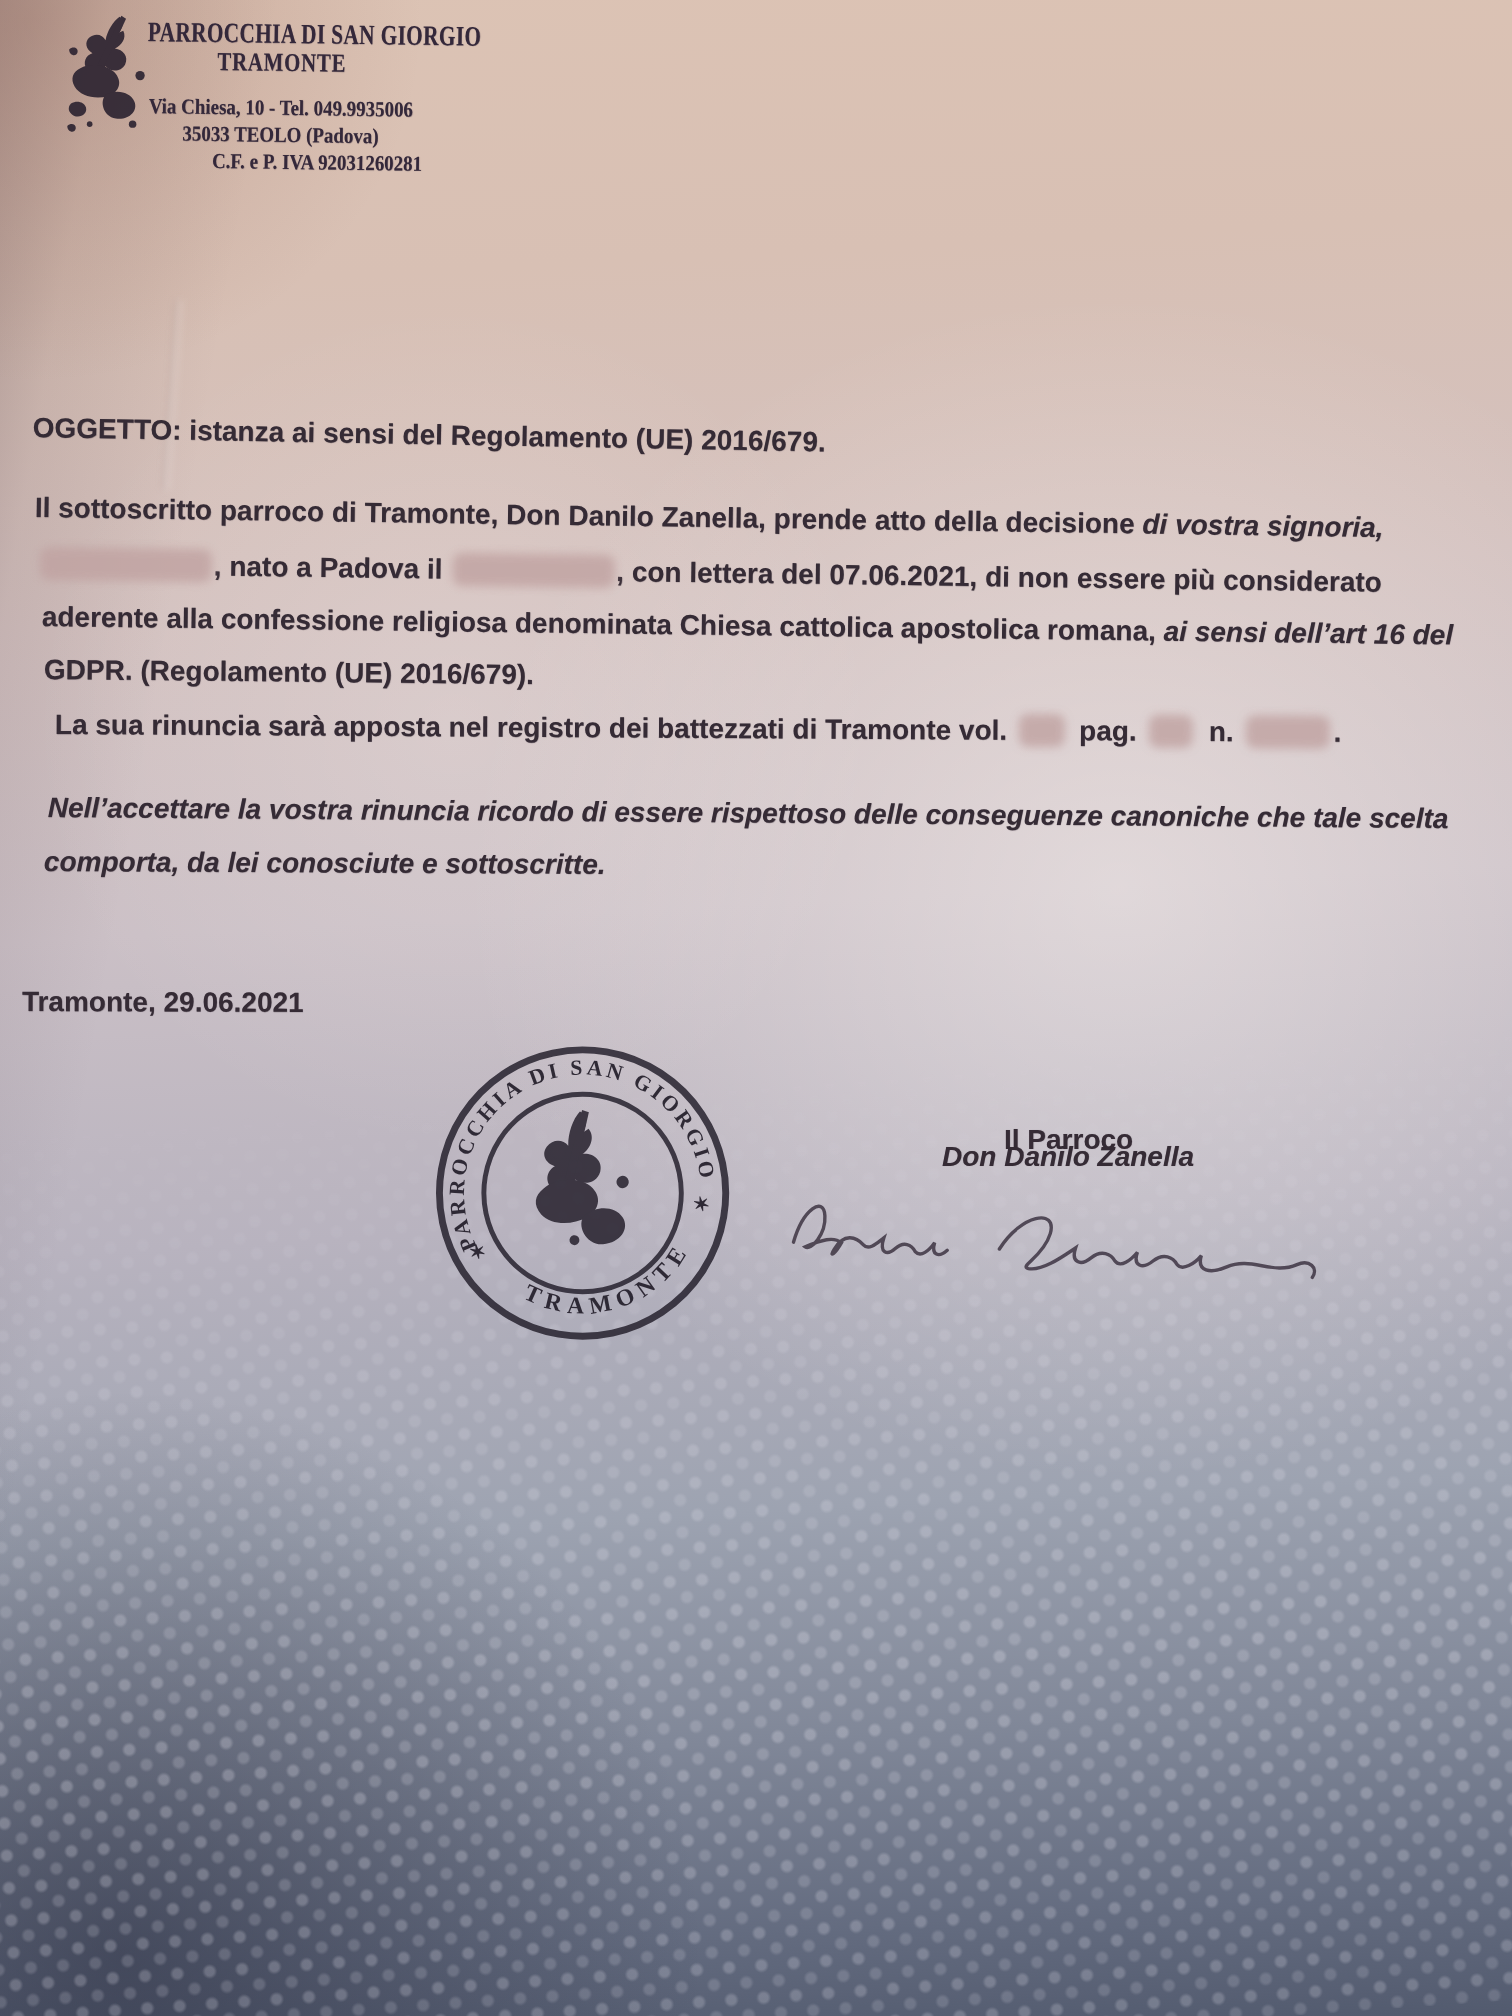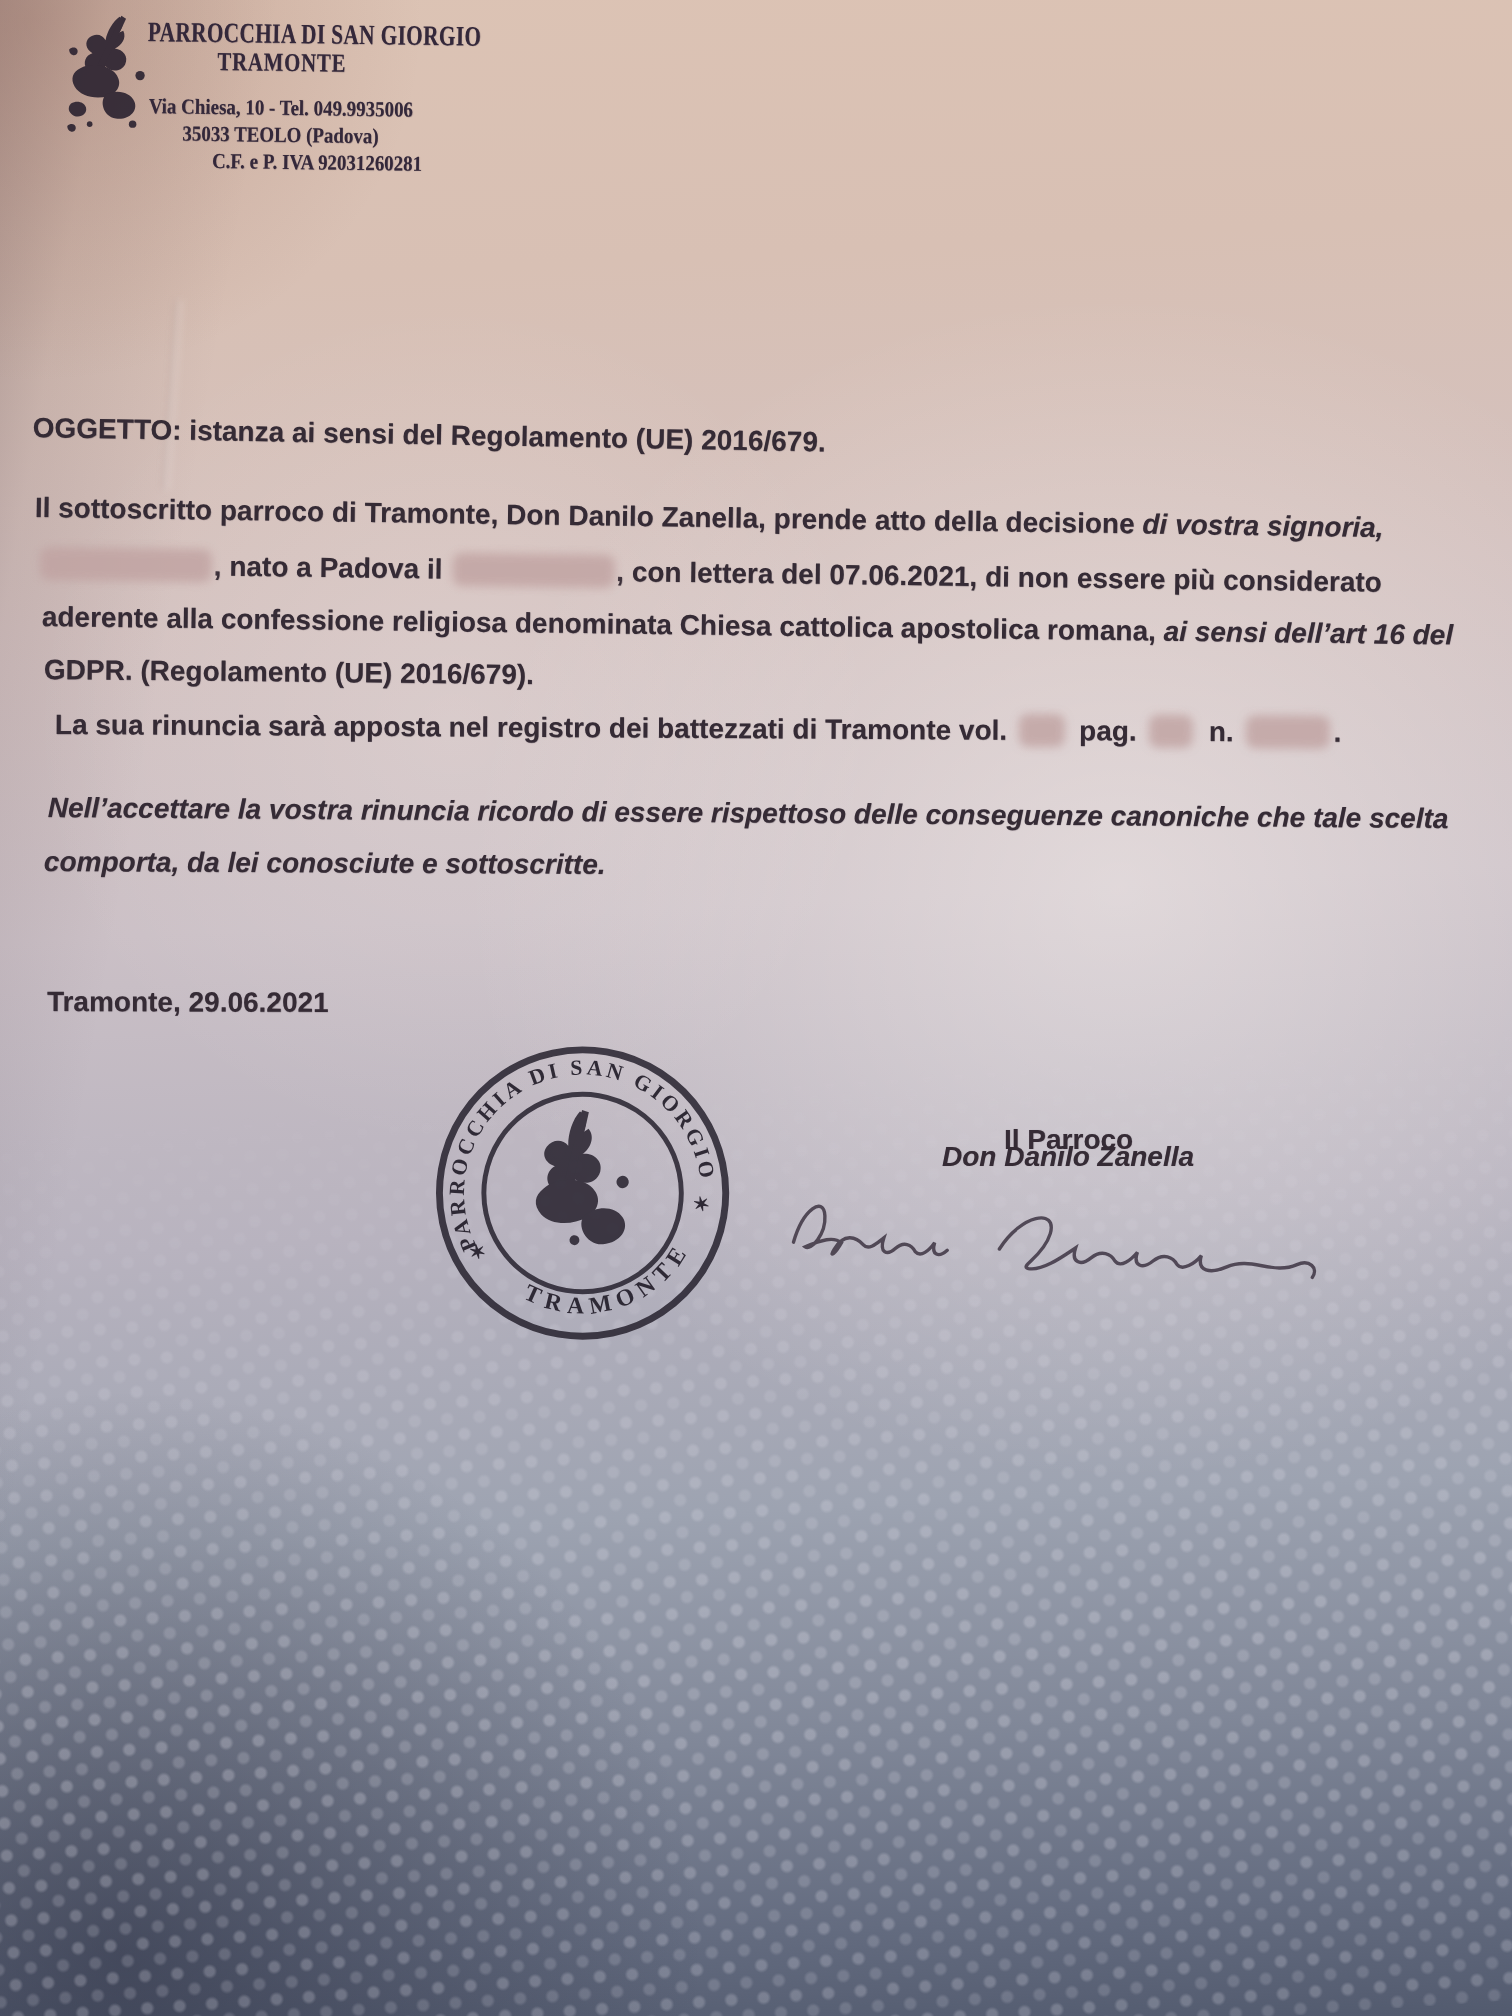--- a/index.html
+++ b/index.html
@@ -54,21 +54,21 @@
   .bodyline{font-size:28px;font-weight:700;transform-origin:left top;}
   .it{font-style:italic;}
   .subject{left:33px;top:412px;transform:rotate(1.05deg);}
   .p1l1{left:35px;top:492px;transform:rotate(0.85deg);}
   .p1l2{left:40px;top:547px;transform:rotate(0.8deg);}
   .p1l3{left:42px;top:601px;transform:rotate(0.75deg);}
   .p1l4{left:44px;top:654px;transform:rotate(0.6deg);}
   .p2{left:55px;top:708px;transform:rotate(0.35deg);}
   .p3l1{left:48px;top:792px;transform:rotate(0.45deg);font-style:italic;}
   .p3l2{left:44px;top:846px;transform:rotate(0.3deg);font-style:italic;}
-  .dateline{left:47px;top:986px;transform:rotate(0.2deg);}
+  .dateline{left:22px;top:986px;transform:rotate(0.2deg);}
   .role{left:1004px;top:1124px;}
   .signername{left:942px;top:1141px;font-style:italic;}
   .redact{display:inline-block;height:33px;border-radius:9px;background:#c0a2a1;
           filter:blur(5px);opacity:.8;vertical-align:-7px;}
   .r-name{width:172px;margin-right:2px;}
   .r-date{width:162px;margin:0 2px;}
   .r-vol{width:46px;margin:0 14px 0 12px;}
   .r-pag{width:44px;margin:0 16px 0 12px;}
   .r-num{width:84px;margin:0 4px 0 12px;}
   

